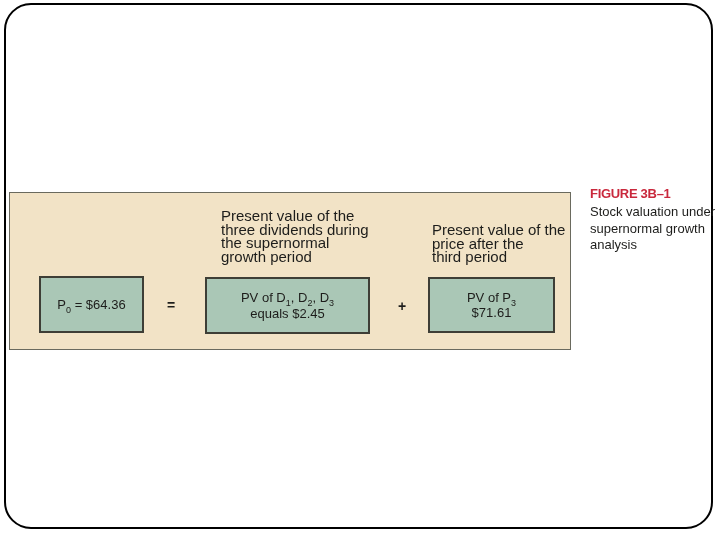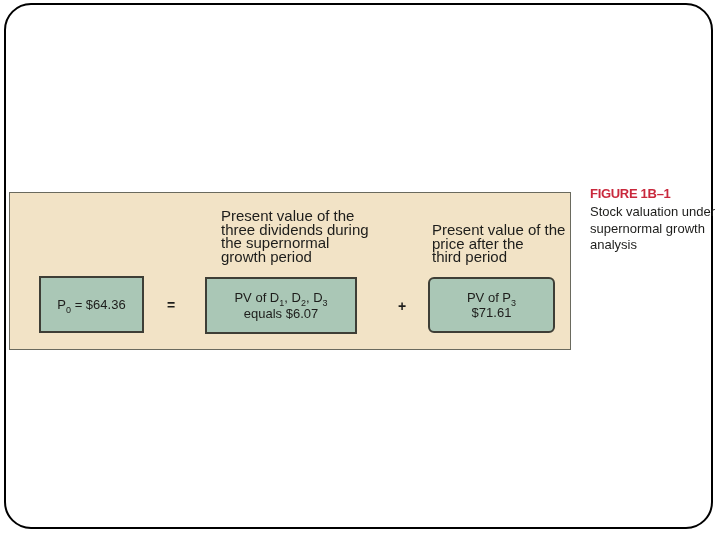--- a/index.html
+++ b/index.html
@@ -53,22 +53,22 @@
     display: flex;
     flex-direction: column;
     align-items: center;
     justify-content: center;
     font-size: 13px;
     line-height: 15.5px;
     color: var(--text);
     margin-left: 6px;
   }
   .box-price    { left: 23px;  top: 83px; width: 105px; height: 57px; }
-  .box-dividends{ left: 189px; top: 84px; width: 152px; height: 57px; }
-  .box-terminal { left: 412px; top: 84px; width: 127px; height: 56px; border-radius: 6px; }
+  .box-dividends{ left: 189px; top: 84px; width: 165px; height: 57px; }
+  .box-terminal { left: 412px; top: 84px; width: 127px; height: 56px; }
   .gbox sub { font-size: 9px; line-height: 0; }
   .op {
     position: absolute;
     width: 30px; height: 57px;
     display: flex;
     align-items: center;
     justify-content: center;
     font-size: 14px;
     font-weight: bold;
     color: var(--text);
@@ -110,35 +110,35 @@
 
     <div class="op op-equals">=</div>
 
     <div class="flabel lbl-dividends">Present value of the
 three dividends during
 the supernormal
 growth period</div>
 
     <div class="gbox box-dividends">
       <div>PV of D<sub>1</sub>, D<sub>2</sub>, D<sub>3</sub></div>
-      <div>equals $6.07</div>
+      <div>equals $2.45</div>
     </div>
 
     <div class="op op-plus">+</div>
 
     <div class="flabel lbl-terminal">Present value of the
 price after the
 third period</div>
 
     <div class="gbox box-terminal">
       <div>PV of P<sub>3</sub></div>
       <div>$71.61</div>
     </div>
 
   </div>
 
   <div class="caption">
-    <div class="caption-number">FIGURE 1B–1</div>
+    <div class="caption-number">FIGURE 3B–1</div>
     <div class="caption-text">Stock valuation under
 supernormal growth
 analysis</div>
   </div>
 </div>
 
 </body></html>

